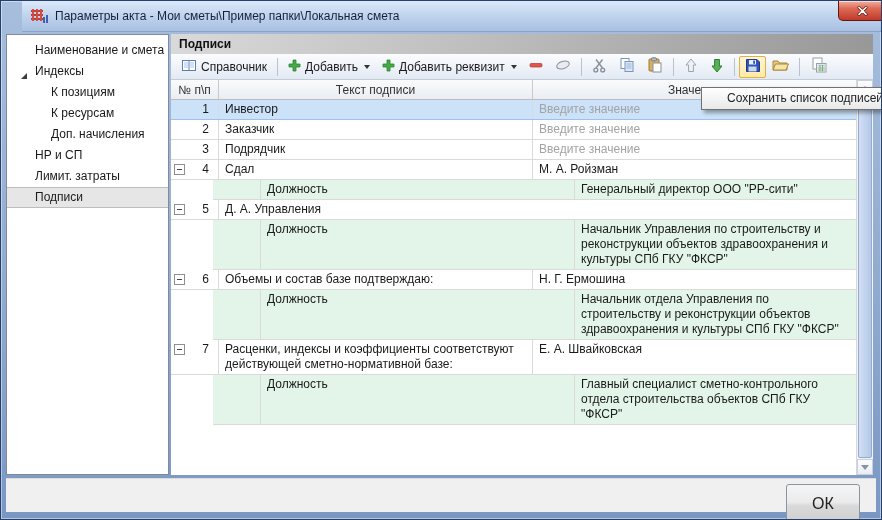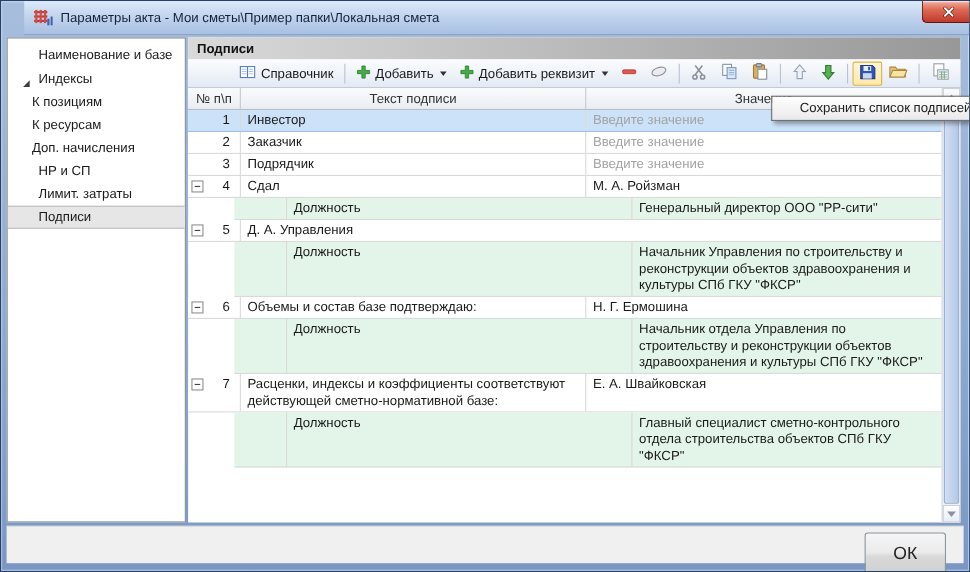--- a/index.html
+++ b/index.html
@@ -28,36 +28,35 @@
     border:1px solid #641710;border-top:none;border-radius:0 0 5px 5px;
     box-shadow:inset 0 1px 0 rgba(255,255,255,.55);
     display:flex;align-items:center;justify-content:center;cursor:pointer;
   }
   
   .sidebar{
     position:absolute;left:5px;top:33px;width:163px;height:441px;
     background:#ffffff;border:1px solid #828a99;padding-top:5px;overflow:hidden;
   }
   .side-item{position:relative;height:21px;line-height:21px;padding-left:28px;white-space:nowrap;cursor:pointer;}
-  .side-item.lvl2{padding-left:22px;}
+  .side-item.lvl2{padding-left:44px;}
   .side-item.selected{background:#e6e6e6;border-top:1px solid #bdbdbd;border-bottom:1px solid #bdbdbd;height:21px;line-height:19px;}
   .tree-arrow{position:absolute;left:13px;top:6px;width:9px;height:9px;}
   
   .main{
     position:absolute;left:170px;top:33px;width:702px;height:441px;background:#ffffff;
   }
   .panel-header{
     height:20px;line-height:20px;padding-left:8px;font-weight:bold;color:#111;
     background:linear-gradient(90deg,#d9d9d9 0%,#bdbdbd 45%,#989898 100%);
   }
   .toolbar{
     height:26px;display:flex;align-items:center;padding:4px 4px;
     background:linear-gradient(180deg,#fbfcfe 0%,#eef2f8 55%,#e3eaf4 100%);
     border-bottom:1px solid #c3cbd6;
-    justify-content:flex-end;
   }
   .tool-btn{display:flex;align-items:center;gap:4px;height:22px;padding:0 5px;border:1px solid transparent;border-radius:2px;cursor:pointer;white-space:nowrap;}
   .tool-btn.hovered{background:linear-gradient(180deg,#fff6d9,#ffe9a6);border:1px solid #e0b23e;}
   .tb-sep{width:1px;height:18px;background:#b9c3d0;margin:0 4px;flex:none;}
   .caret{width:0;height:0;border-left:3px solid transparent;border-right:3px solid transparent;border-top:4px solid #333;margin-left:2px;}
   
   .table{position:absolute;left:0;top:46px;width:685px;}
   .thead{display:flex;height:20px;background:linear-gradient(180deg,#fafbfc,#e9edf2);border-bottom:1px solid #b9bcc2;color:#333;}
   .thead .cell{display:flex;align-items:center;justify-content:center;border-right:1px solid #c6c9cf;height:100%;}
   .cell-num{width:48px;flex:none;}
@@ -118,21 +117,21 @@
     <span class="title-text">Параметры акта - Мои сметы\Пример папки\Локальная смета</span>
     <div class="close-btn">
       <svg width="11" height="10" viewBox="0 0 11 10">
         <path d="M2 1.6 L9 8.4 M9 1.6 L2 8.4" stroke="#5f1410" stroke-width="3" stroke-linecap="round"></path>
         <path d="M2 1.5 L9 8.3 M9 1.5 L2 8.3" stroke="#ffffff" stroke-width="1.7" stroke-linecap="round"></path>
       </svg>
     </div>
   </div>
 
   <div class="sidebar" id="sidebar">
-      <div class="side-item lvl1"><span>Наименование и базе</span></div>
+      <div class="side-item lvl1"><span>Наименование и смета</span></div>
       <div class="side-item lvl1"><span class="tree-arrow"><svg width="9" height="9" viewBox="0 0 9 9">
             <polygon points="7,1 7,7 1,7" fill="#3c3c3c"></polygon>
           </svg></span><span>Индексы</span></div>
       <div class="side-item lvl2"><span>К позициям</span></div>
       <div class="side-item lvl2"><span>К ресурсам</span></div>
       <div class="side-item lvl2"><span>Доп. начисления</span></div>
       <div class="side-item lvl1"><span>НР и СП</span></div>
       <div class="side-item lvl1"><span>Лимит. затраты</span></div>
       <div class="side-item lvl1 selected"><span>Подписи</span></div>
     </div>

